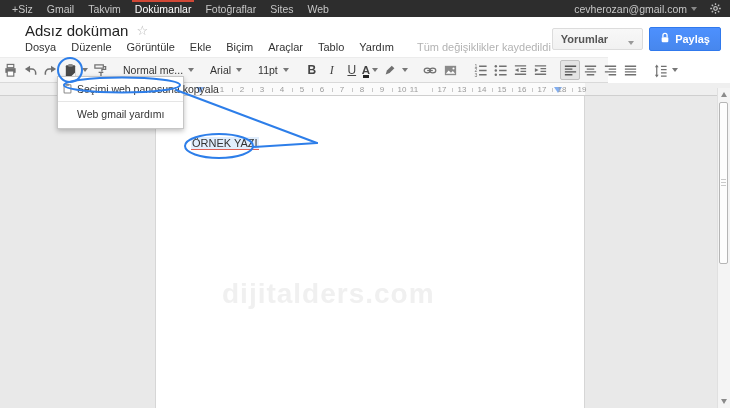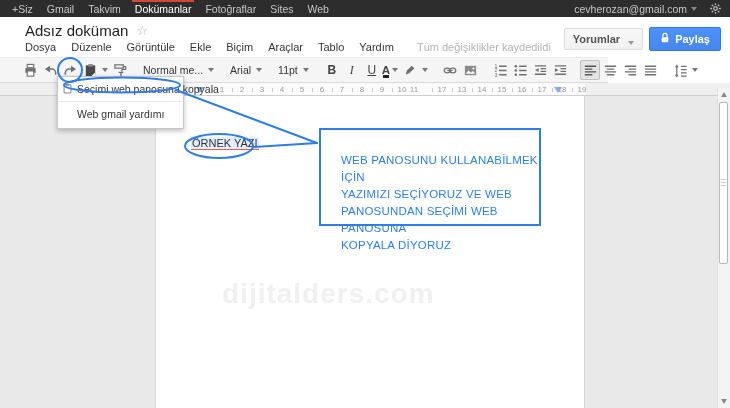--- a/index.html
+++ b/index.html
@@ -20,25 +20,25 @@
 
   
   .header { position:absolute; top:17px; left:0; width:730px; height:40px; background:#fff; }
   .titlerow { position:absolute; top:5px; left:25px; display:flex; align-items:center; }
   .doctitle { font-size:15px; color:#222; }
   .star { color:#b5b5b5; font-size:13px; margin-left:8px; cursor:pointer; }
   .menurow { position:absolute; top:24px; left:25px; display:flex; align-items:center; }
   .menuitem { font-size:11px; color:#333; margin-right:15px; cursor:pointer; }
   .savestatus { font-size:11px; color:#b3b3b3; margin-left:8px; }
   .hdr-buttons { position:absolute; top:10px; right:9px; display:flex; align-items:center; gap:6px; }
-  .btn-comments { display:flex; align-items:flex-end; gap:4px; font-size:11px; font-weight:bold; color:#555; background:linear-gradient(#f8f8f8,#f1f1f1); border:1px solid #dcdcdc; border-radius:2px; padding:4px 8px; cursor:pointer; font-family:inherit; }
+  .btn-comments { display:flex; align-items:flex-end; gap:16px; font-size:11px; font-weight:bold; color:#555; background:linear-gradient(#f8f8f8,#f1f1f1); border:1px solid #dcdcdc; border-radius:2px; padding:4px 8px; cursor:pointer; font-family:inherit; }
   .btn-share { display:flex; align-items:center; gap:5px; font-size:11px; font-weight:bold; color:#fff; background:linear-gradient(#4d90fe,#4787ed); border:1px solid #3079ed; border-radius:2px; padding:4px 10px; cursor:pointer; font-family:inherit; }
 
   
-  .toolbar { position:absolute; top:57px; left:0; width:608px; height:26px; background:#f5f5f5; border-top:1px solid #ececec; border-bottom:1px solid #d9d9d9; display:flex; align-items:center; padding-left:20px; z-index:6; }
+  .toolbar { position:absolute; top:57px; left:0; width:608px; height:26px; background:#f5f5f5; border-top:1px solid #ececec; border-bottom:1px solid #d9d9d9; display:flex; align-items:center; z-index:6; }
   .tbtn { display:flex; align-items:center; justify-content:center; min-width:20px; height:20px; border-radius:2px; cursor:pointer; color:#666; }
   .tbtn.pressed { border:1px solid #c0c0c0; background:#e4e4e4; }
   .tsep { width:1px; height:17px; background:#d5d5d5; margin:0 5px; }
   .tsel { display:flex; align-items:center; font-size:10.5px; color:#333; cursor:pointer; padding:0 3px; white-space:nowrap; }
   .tsel .cdown { border-top-color:#777; margin-left:5px; }
   .mini-caret { width:0; height:0; border-left:3px solid transparent; border-right:3px solid transparent; border-top:4px solid #777; margin:0 2px; cursor:pointer; }
   .txticon { font-size:12px; color:#444; width:16px; text-align:center; cursor:pointer; }
   .txticon.b { font-weight:bold; }
   .txticon.i { font-style:italic; font-family:"Liberation Serif",serif; }
   .txticon.u { text-decoration:underline; }
@@ -318,28 +318,20 @@
       <span class="rtick" style="left: 397px;"></span>
       <span class="rnum" style="left: 427px;">19</span>
       <span class="rtick" style="left: 417px;"></span>
     </div>
 </div>
 
 <div class="canvas">
   <div class="page">
     <div class="watermark">dijitalders.com</div>
     <span class="selected-text">ÖRNEK YAZI</span>
-    <div class="callout-box">
-      <div class="callout-text">
-        <div>WEB PANOSUNU KULLANABİLMEK İÇİN</div>
-        <div>YAZIMIZI SEÇİYORUZ VE WEB</div>
-        <div>PANOSUNDAN SEÇİMİ WEB PANOSUNA</div>
-        <div>KOPYALA DİYORUZ</div>
-      </div>
-    </div>
   </div>
 </div>
 
 <div class="wc-menu">
   <div class="wc-item">
     <span class="wc-ic">
       <svg width="11" height="11" viewBox="0 0 16 16">
           <rect x="3" y="2.5" width="10" height="12" rx="1" fill="none" stroke="#8a8a8a" stroke-width="1.5"></rect>
           <rect x="5.5" y="1" width="5" height="3" rx="1" fill="#8a8a8a"></rect>
         </svg>

